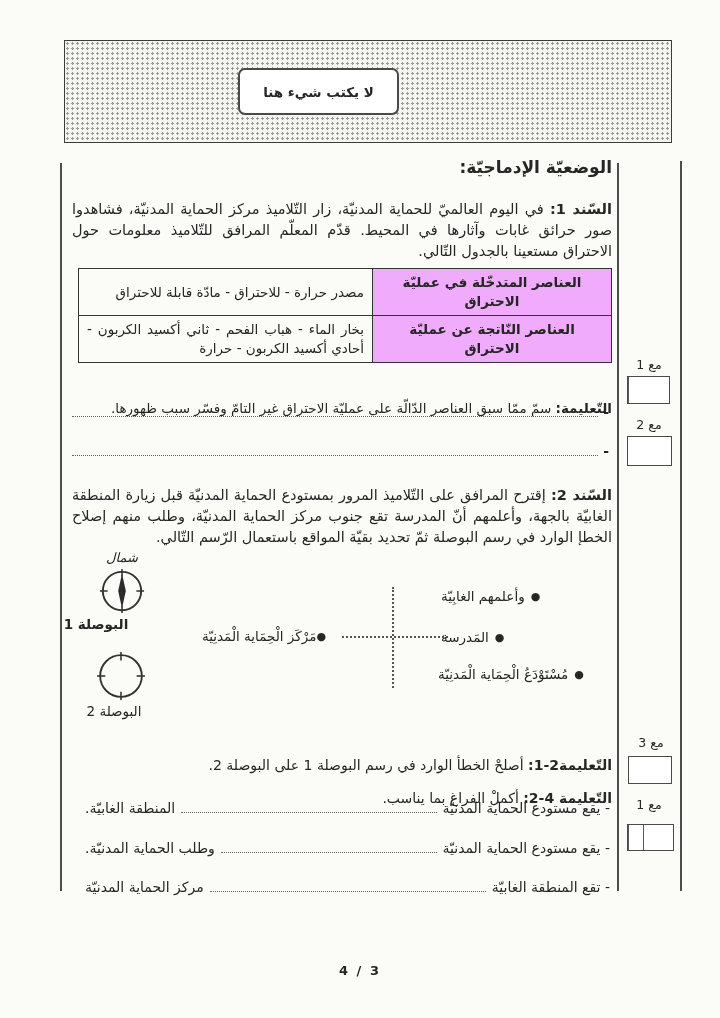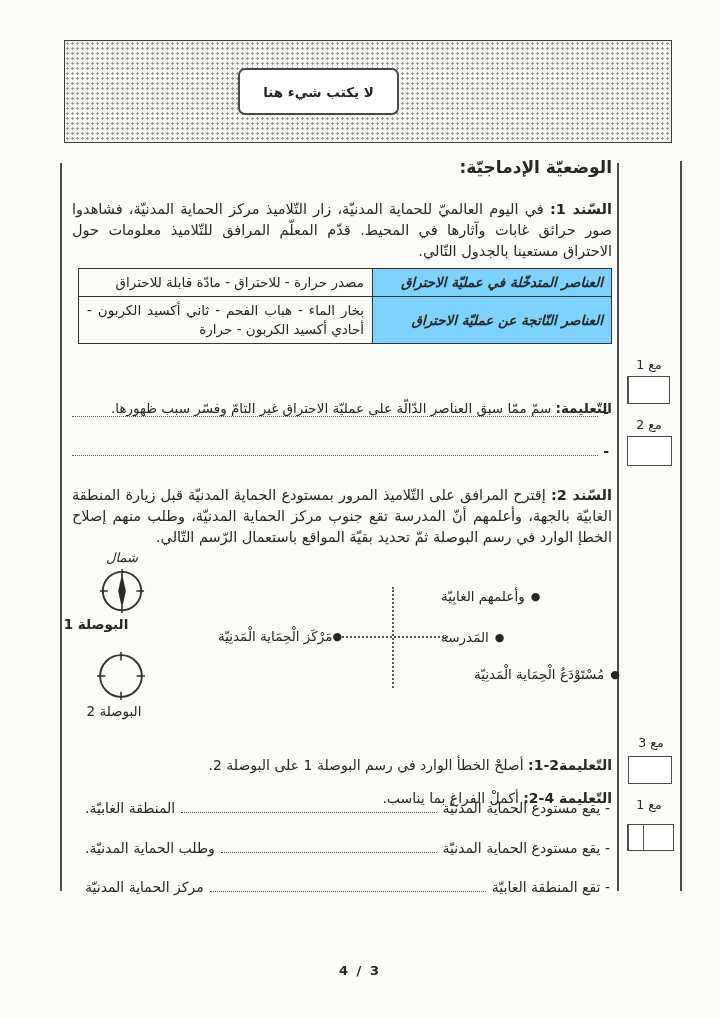--- a/index.html
+++ b/index.html
@@ -44,21 +44,21 @@
 
   
   table.comb{
     left:78px;top:268px;width:534px;position:absolute;
     border-collapse:collapse;direction:rtl;table-layout:fixed;
   }
   table.comb td{
     border:1.4px solid #333;font-size:13.5px;line-height:19px;
     padding:4px 8px;vertical-align:middle;
   }
-  td.hdr{width:222px;background:#7dd3fc;font-weight:700;font-style:italic;}
+  td.hdr{width:222px;background:#f0abfc;font-weight:700;text-align:center;}
   td.val{text-align:justify;}
 
   
   .answer-line{
     left:72px;width:537px;height:15px;display:flex;align-items:flex-end;
     direction:rtl;font-size:14px;
   }
   .answer-line .dash{line-height:10px;margin-left:5px;font-weight:700;}
   .answer-line .dots{flex:1;border-bottom:1.6px dotted #606060;height:1px;}
   .al-1{top:402px;}
@@ -72,22 +72,22 @@
   .cl-1{left:60px;top:616px;width:72px;text-align:center;font-weight:bold;}
   .cl-2{left:78px;top:703px;width:72px;text-align:center;}
 
   
   .diag-vline{left:392px;top:587px;height:101px;border-left:2px dotted #555;}
   .diag-hline{left:342px;top:636px;width:106px;border-top:2px dotted #555;}
   .diag-label{font-size:13.5px;white-space:nowrap;direction:rtl;}
   .diag-label .blt{font-size:11px;vertical-align:1px;}
   .dl-forest{left:441px;top:588px;}
   .dl-school{left:441px;top:629px;}
-  .dl-depot{left:438px;top:666px;margin-left:36px;}
-  .dl-center{right:372px;top:628px;}
+  .dl-depot{left:438px;top:666px;}
+  .dl-center{right:388px;top:628px;}
   .dl-forest .blt,.dl-school .blt,.dl-depot .blt{margin-left:6px;}
   .dl-center .blt{margin-right:6px;}
 
   
   .fill-line{
     left:85px;width:525px;display:flex;align-items:flex-end;direction:rtl;
     font-size:14px;line-height:20px;
   }
   .fill-line .dots{flex:1;border-bottom:1.6px dotted #606060;height:1px;margin:0 6px 5px 6px;}
   .fl-1{top:798px;}

